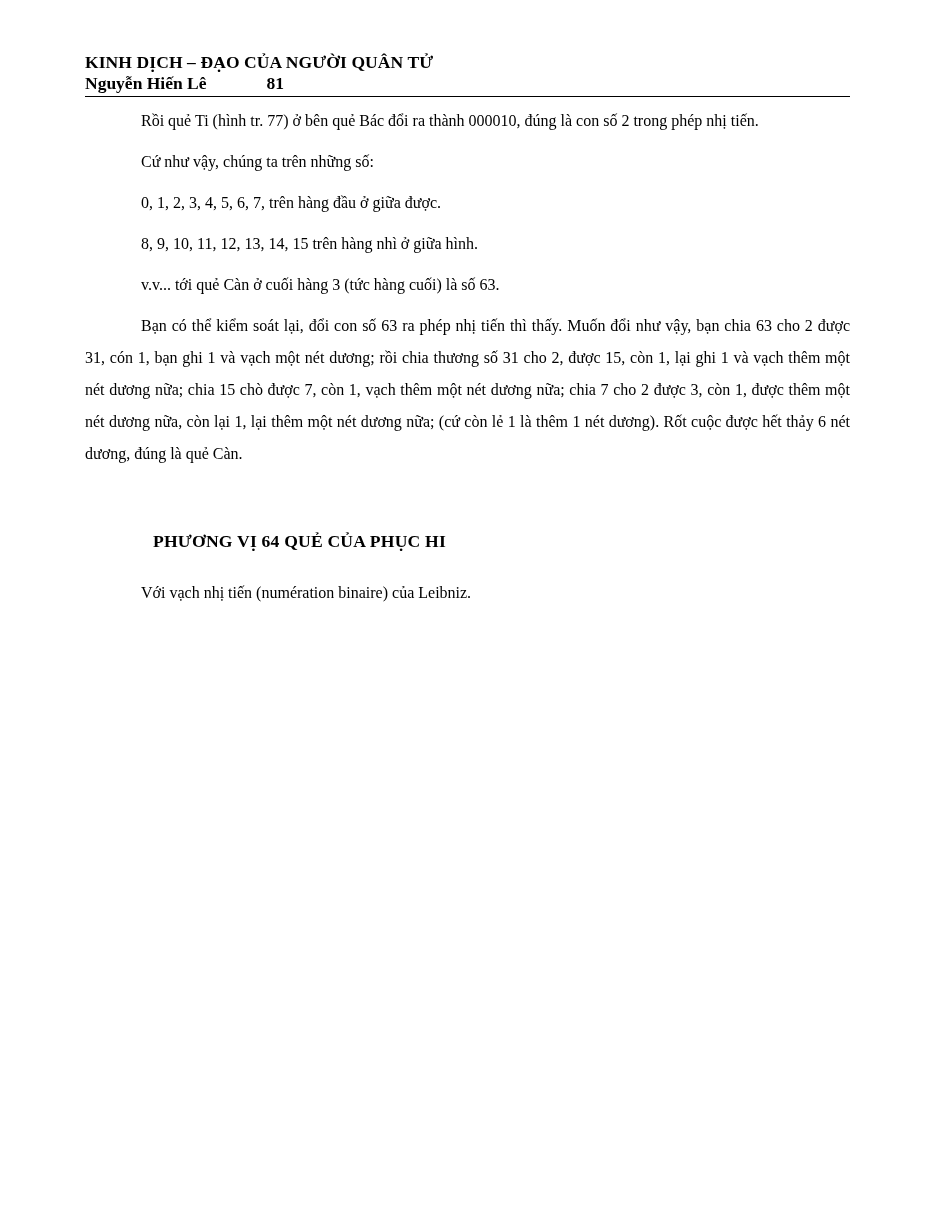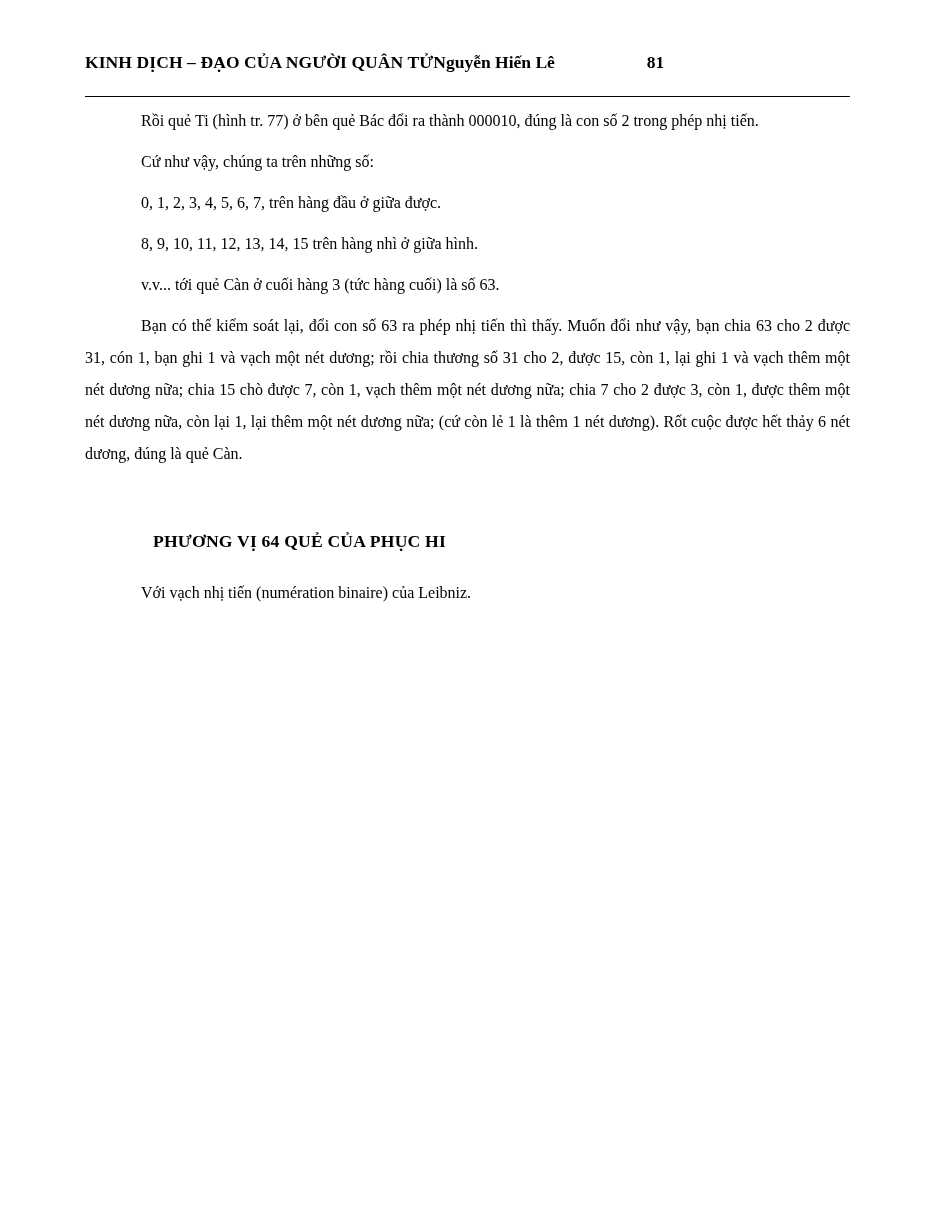--- a/index.html
+++ b/index.html
@@ -22,36 +22,37 @@
     height: 1210px;
     box-sizing: border-box;
   }
   .header {
     position: absolute;
     left: 85px;
     top: 52px;
     width: 765px;
     display: flex;
     align-items: baseline;
-    justify-content: flex-start;
+    justify-content: space-between;
     font-size: 17.5px;
+    flex-direction: column;
   }
   .header-title {
     font-weight: bold;
     letter-spacing: 0.1px;
     white-space: nowrap;
   }
   .header-right {
     display: flex;
     align-items: baseline;
   }
   .header-author {
     font-weight: bold;
     font-size: 17.5px;
-    margin-right: 92px;
+    margin-right: 60px;
     white-space: nowrap;
   }
   .header-page {
     font-weight: bold;
     font-size: 17.5px;
   }
   .header-rule {
     position: absolute;
     left: 85px;
     top: 96px;

